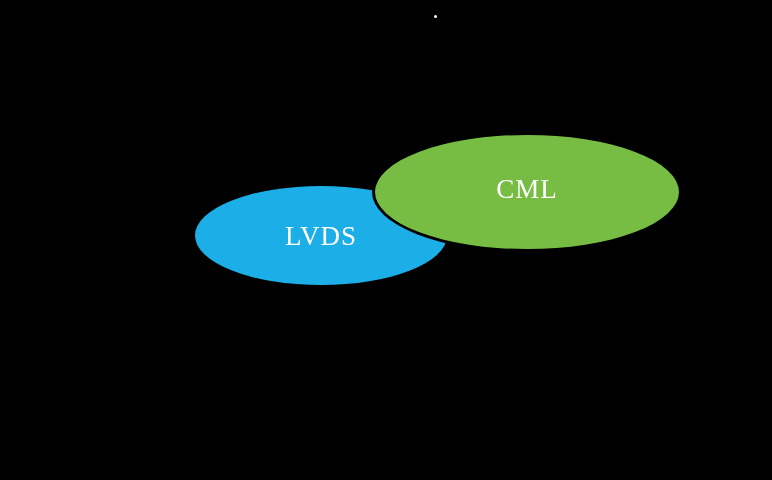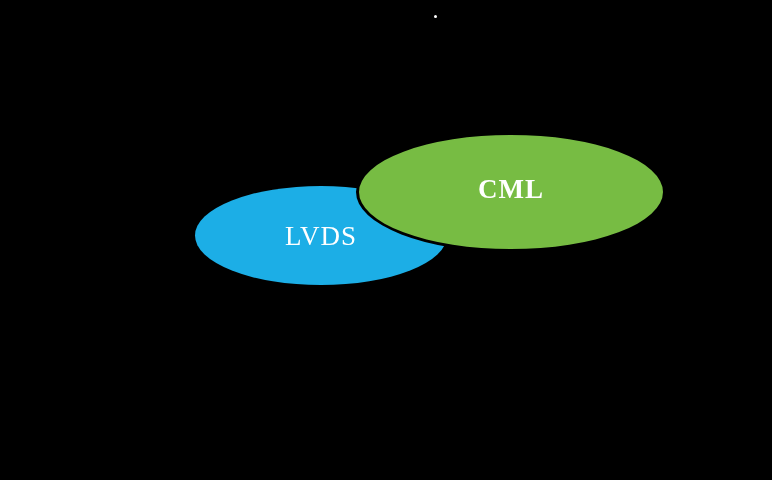--- a/index.html
+++ b/index.html
@@ -35,28 +35,27 @@
     width: 252px;
     height: 99px;
     background: var(--lvds, #1caee6);
     z-index: 1;
   }
   .ellipse-lvds .label {
     position: relative;
     top: 1px;
   }
   .ellipse-cml {
-    left: 356px;
+    left: 372px;
     top: 132px;
     width: 310px;
     height: 120px;
     background: var(--cml, #77bc43);
     border: 3px solid #000;
     z-index: 2;
-    font-weight: bold;
   }
   .ellipse-cml .label {
     position: relative;
     top: -3px;
   }
   .stray-dot {
     position: absolute;
     left: 434px;
     top: 15px;
     width: 3px;

